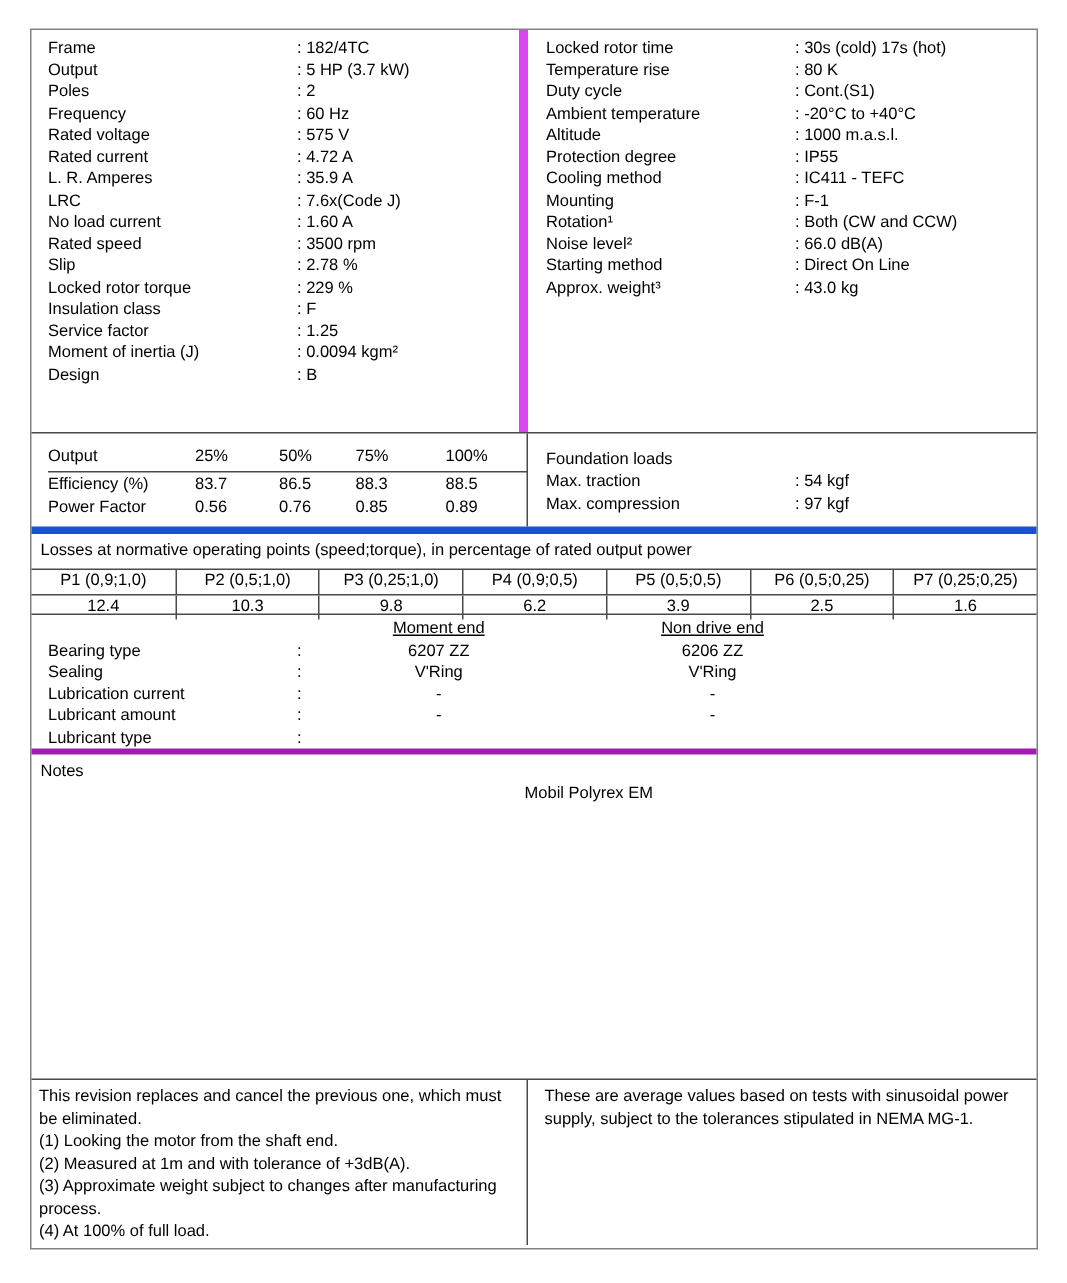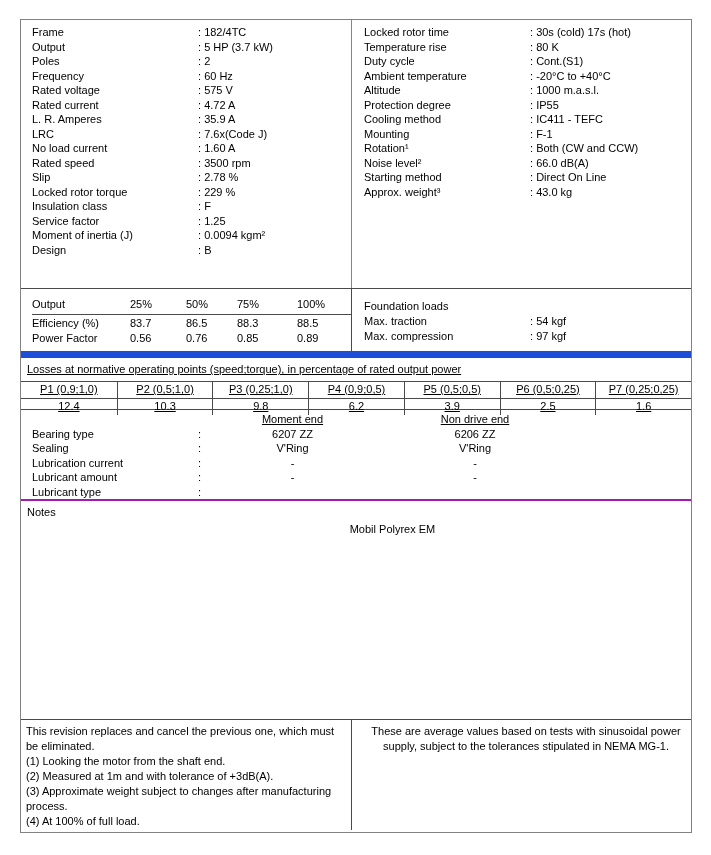--- a/index.html
+++ b/index.html
@@ -8,53 +8,53 @@
     font-family:"Liberation Sans",sans-serif;
     font-size:11px;color:#000;
   }
   *{box-sizing:border-box;}
   .doc{
     position:absolute;left:20px;top:19px;width:672px;height:814px;
     border:1px solid #828282;background:#fff;
   }
   
   .s1{height:268px;display:flex;}
-  .half-l{width:331px;border-right:1px solid #d946ef;padding:5px 0 0 11px;}
+  .half-l{width:331px;border-right:6px solid #d946ef;padding:5px 0 0 11px;}
   .half-r{flex:1;padding:5px 0 0 12px;}
   .srow{display:flex;line-height:14.5px;}
   .lbl{width:166px;flex:none;}
   .val::before{content:":\00a0";}
   
   .s2{height:63px;border-top:1px solid #4a4a4a;display:flex;}
   .perf{width:331px;border-right:1px solid #4a4a4a;padding-left:11px;}
   .perf-head{display:grid;grid-template-columns:98px 56px 51px 60px 1fr;
     height:26px;padding-top:9px;border-bottom:1px solid #4a4a4a;margin-right:-1px;}
   .perf-row{display:grid;grid-template-columns:98px 56px 51px 60px 1fr;
     height:15px;padding-top:2px;}
   .found{flex:1;padding:9px 0 0 12px;line-height:16px;}
   
-  .s3{height:58px;border-top:7px solid #1d4ed8;text-decoration:underline;}
+  .s3{height:58px;border-top:5px solid #1d4ed8;}
   .losses-title{height:23px;padding:5px 0 0 6px;}
   .losses-row{display:grid;grid-template-columns:repeat(7,1fr);
     border-top:1px solid #4a4a4a;height:17px;}
   .losses-row .cell{text-align:center;padding-top:1px;border-left:1px solid #4a4a4a;}
   .losses-row .cell:first-child{border-left:none;}
   
   .s4{height:90px;border-top:1px solid #4a4a4a;padding:2px 0 0 11px;}
   .bgrid{display:grid;grid-template-columns:166px 12px 165px 200px 1fr;line-height:14.6px;}
   .bgrid .c{text-align:center;}
   .bhead{text-decoration:underline;}
   .bcolon::before{content:":";}
   .bspan{grid-column:3/5;text-align:center;margin-top:37px;}
   
-  .s5{height:220px;border-top:2px solid #a21caf;padding:5px 0 0 6px;}
+  .s5{height:220px;border-top:4px solid #a21caf;padding:5px 0 0 6px;}
   
   .s6{height:111px;border-top:1px solid #4a4a4a;display:flex;}
   .f-left{width:331px;border-right:1px solid #4a4a4a;padding:4px 10px 0 5px;line-height:15px;}
-  .f-right{flex:1;padding:4px 2px 0 11px;line-height:15px;text-align:center;}
+  .f-right{flex:1;padding:4px 2px 0 11px;line-height:15px;}
   .f-left p,.f-right p{margin:0;}
 </style>
 </head>
 <body>
 
 <div class="doc">
 
   <div class="s1">
     <div class="half-l">
       <div class="srow">

